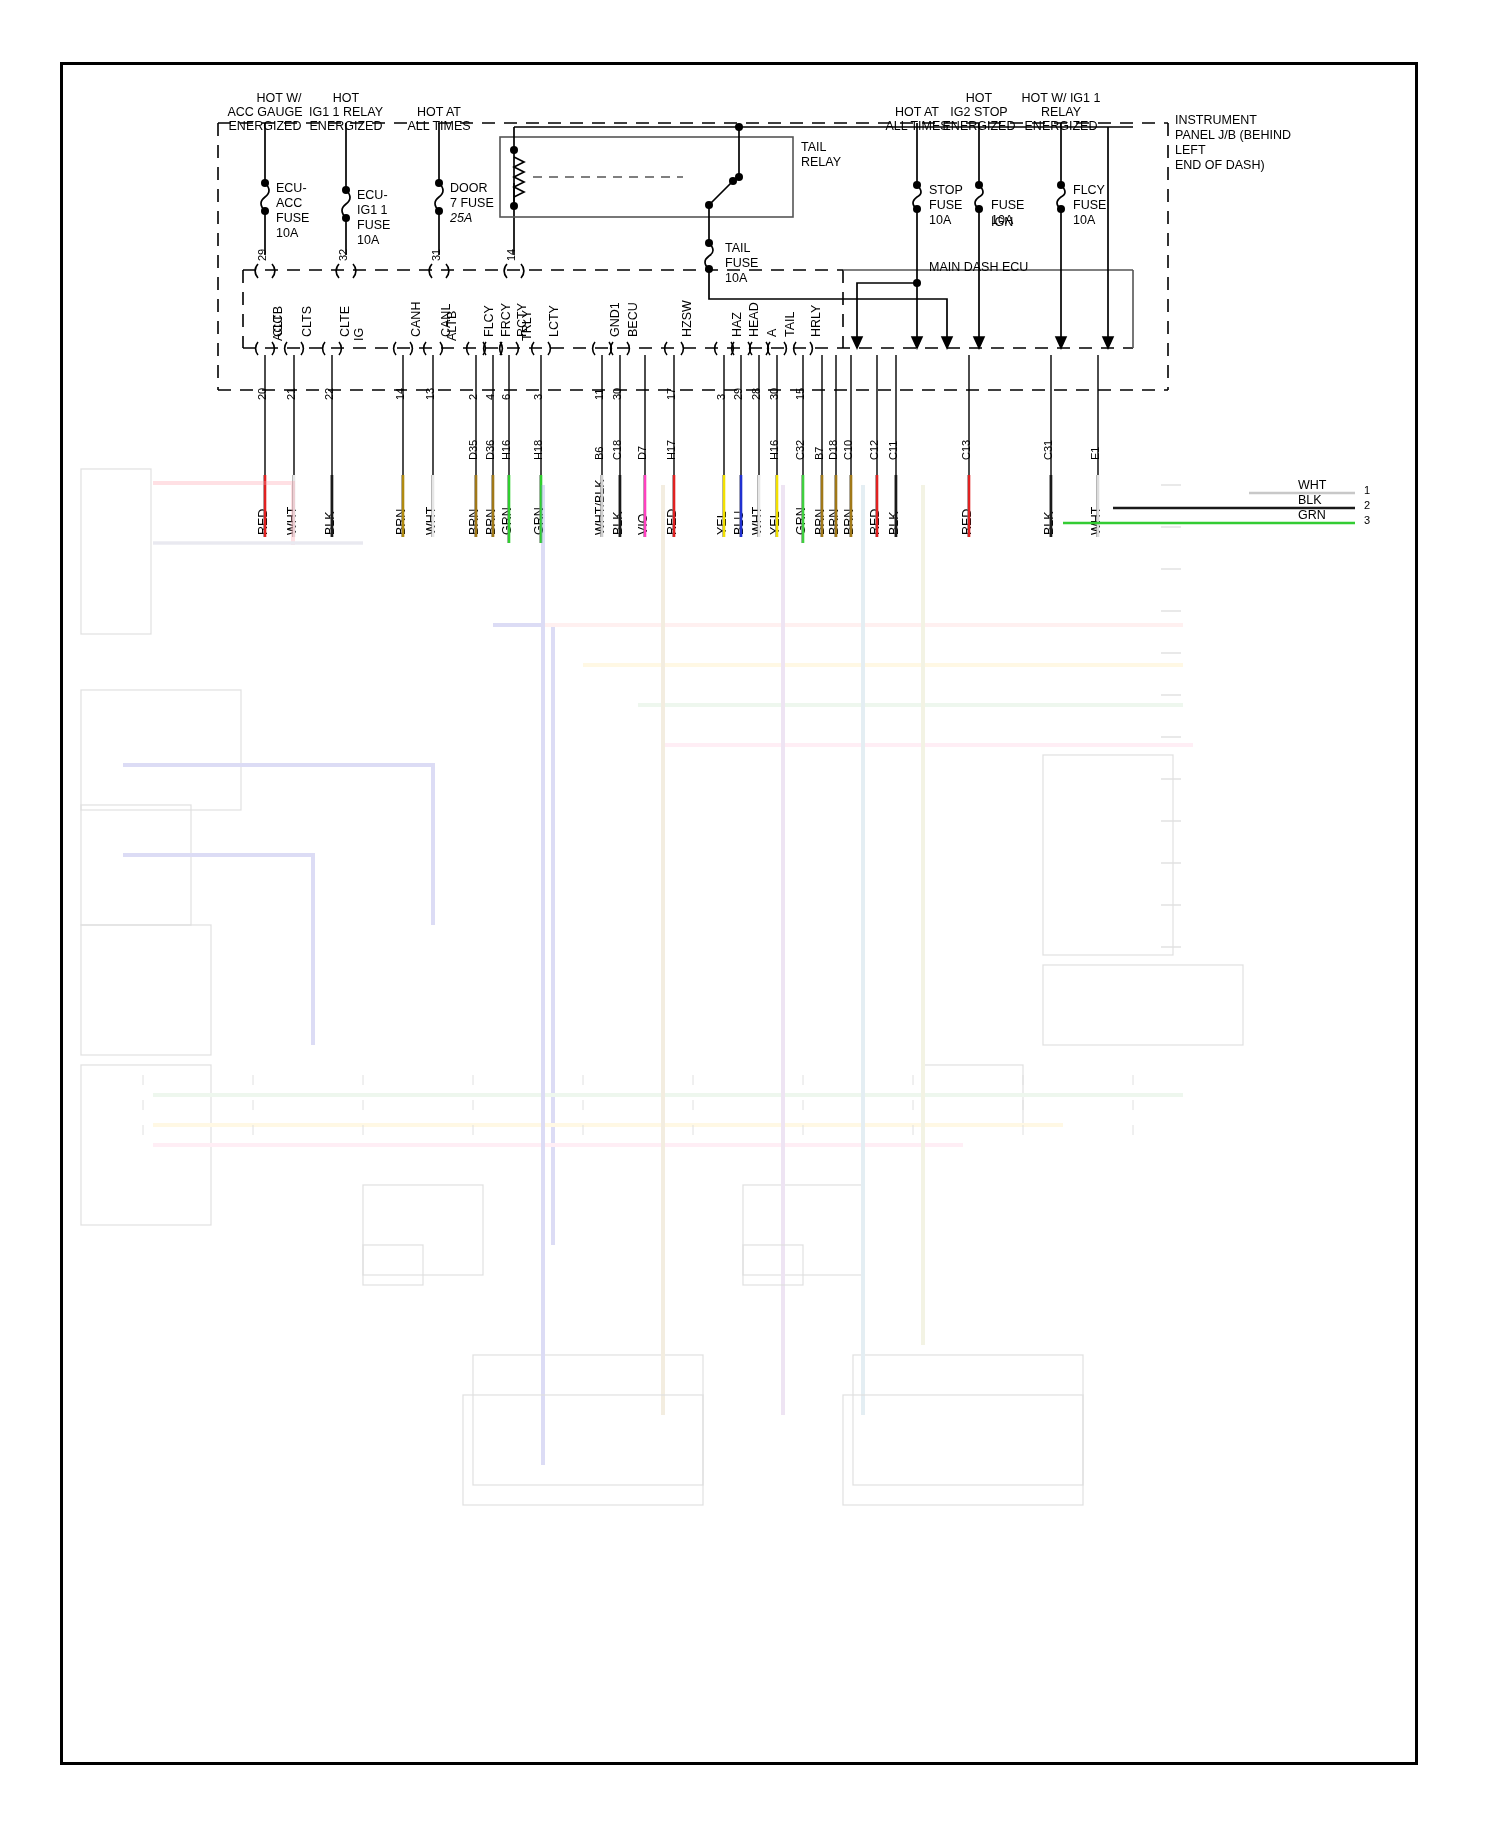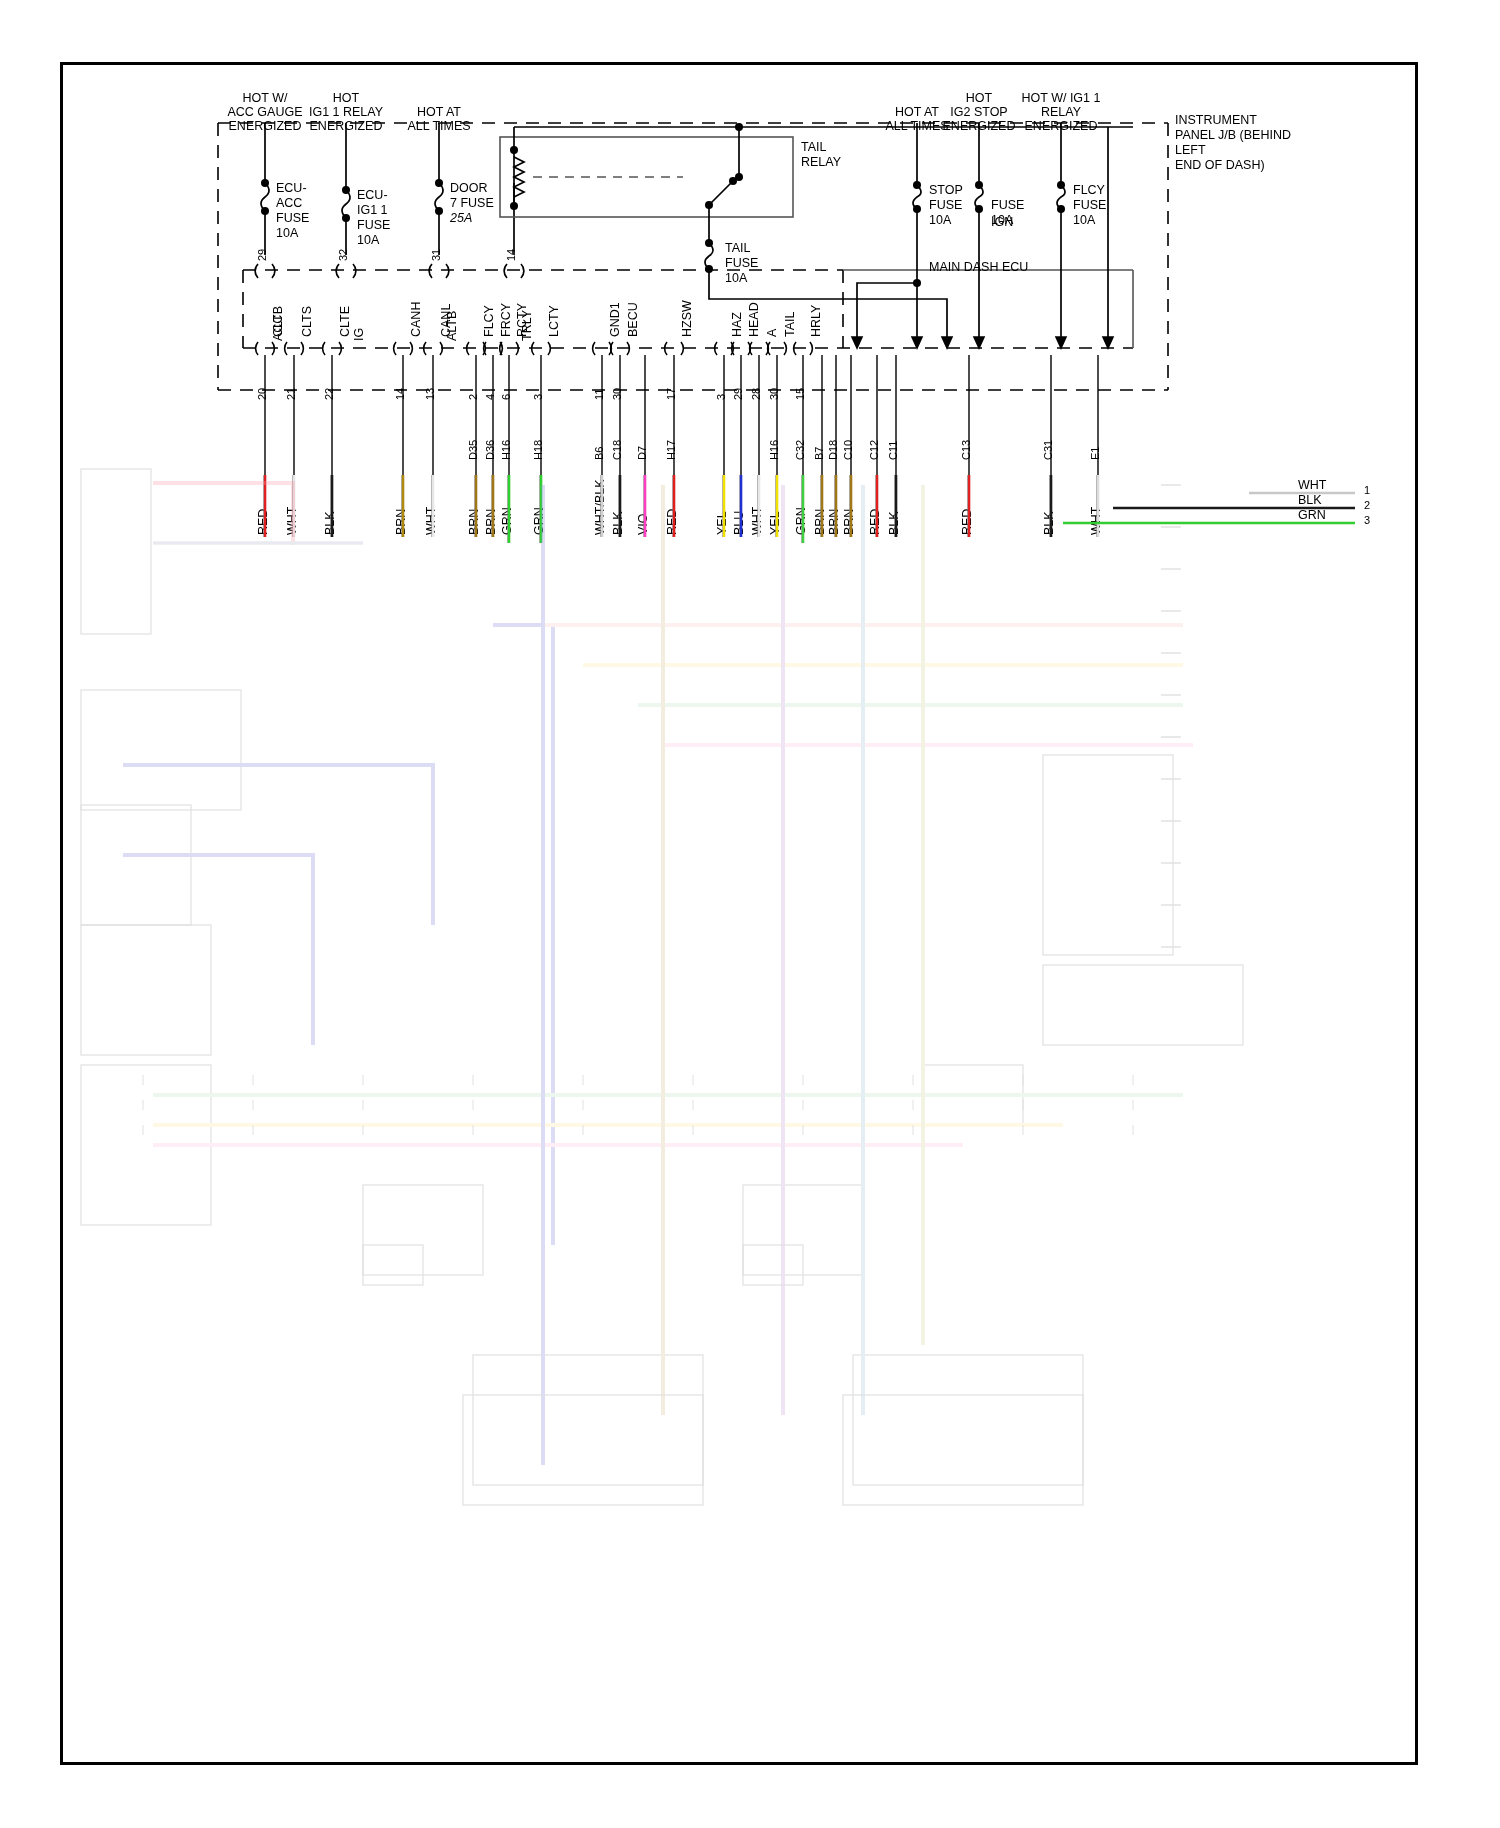--- a/index.html
+++ b/index.html
@@ -173,21 +173,21 @@
         <path d="M854 283 l-5 -11 l10 0 z"></path>
         <path d="M916 283 l-5 -11 l10 0 z"></path>
         <path d="M998 283 l-5 -11 l10 0 z"></path>
         <path d="M1045 283 l-5 -11 l10 0 z"></path>
         <path d="M794 283 l-5 -11 l10 0 z"></path>
         <path d="M884 283 l-5 -11 l10 0 z"></path>
       </g>
     </svg>
 
     <div id="top-labels">
-        <div class="lbl ctr" style="left: 202px; top: 27px;">HOT W/</div>
+        <div class="lbl ctr" style="left: 216px; top: 27px;">HOT W/</div>
         <div class="lbl ctr" style="left: 202px; top: 41px;">ACC GAUGE</div>
         <div class="lbl ctr" style="left: 202px; top: 55px;">ENERGIZED</div>
         <div class="lbl ctr" style="left: 283px; top: 27px;">HOT</div>
         <div class="lbl ctr" style="left: 283px; top: 41px;">IG1 1 RELAY</div>
         <div class="lbl ctr" style="left: 283px; top: 55px;">ENERGIZED</div>
         <div class="lbl ctr" style="left: 376px; top: 41px;">HOT AT</div>
         <div class="lbl ctr" style="left: 376px; top: 55px;">ALL TIMES</div>
         <div class="lbl ctr" style="left: 854px; top: 41px;">HOT AT</div>
         <div class="lbl ctr" style="left: 854px; top: 55px;">ALL TIMES</div>
         <div class="lbl ctr" style="left: 916px; top: 27px;">HOT</div>

